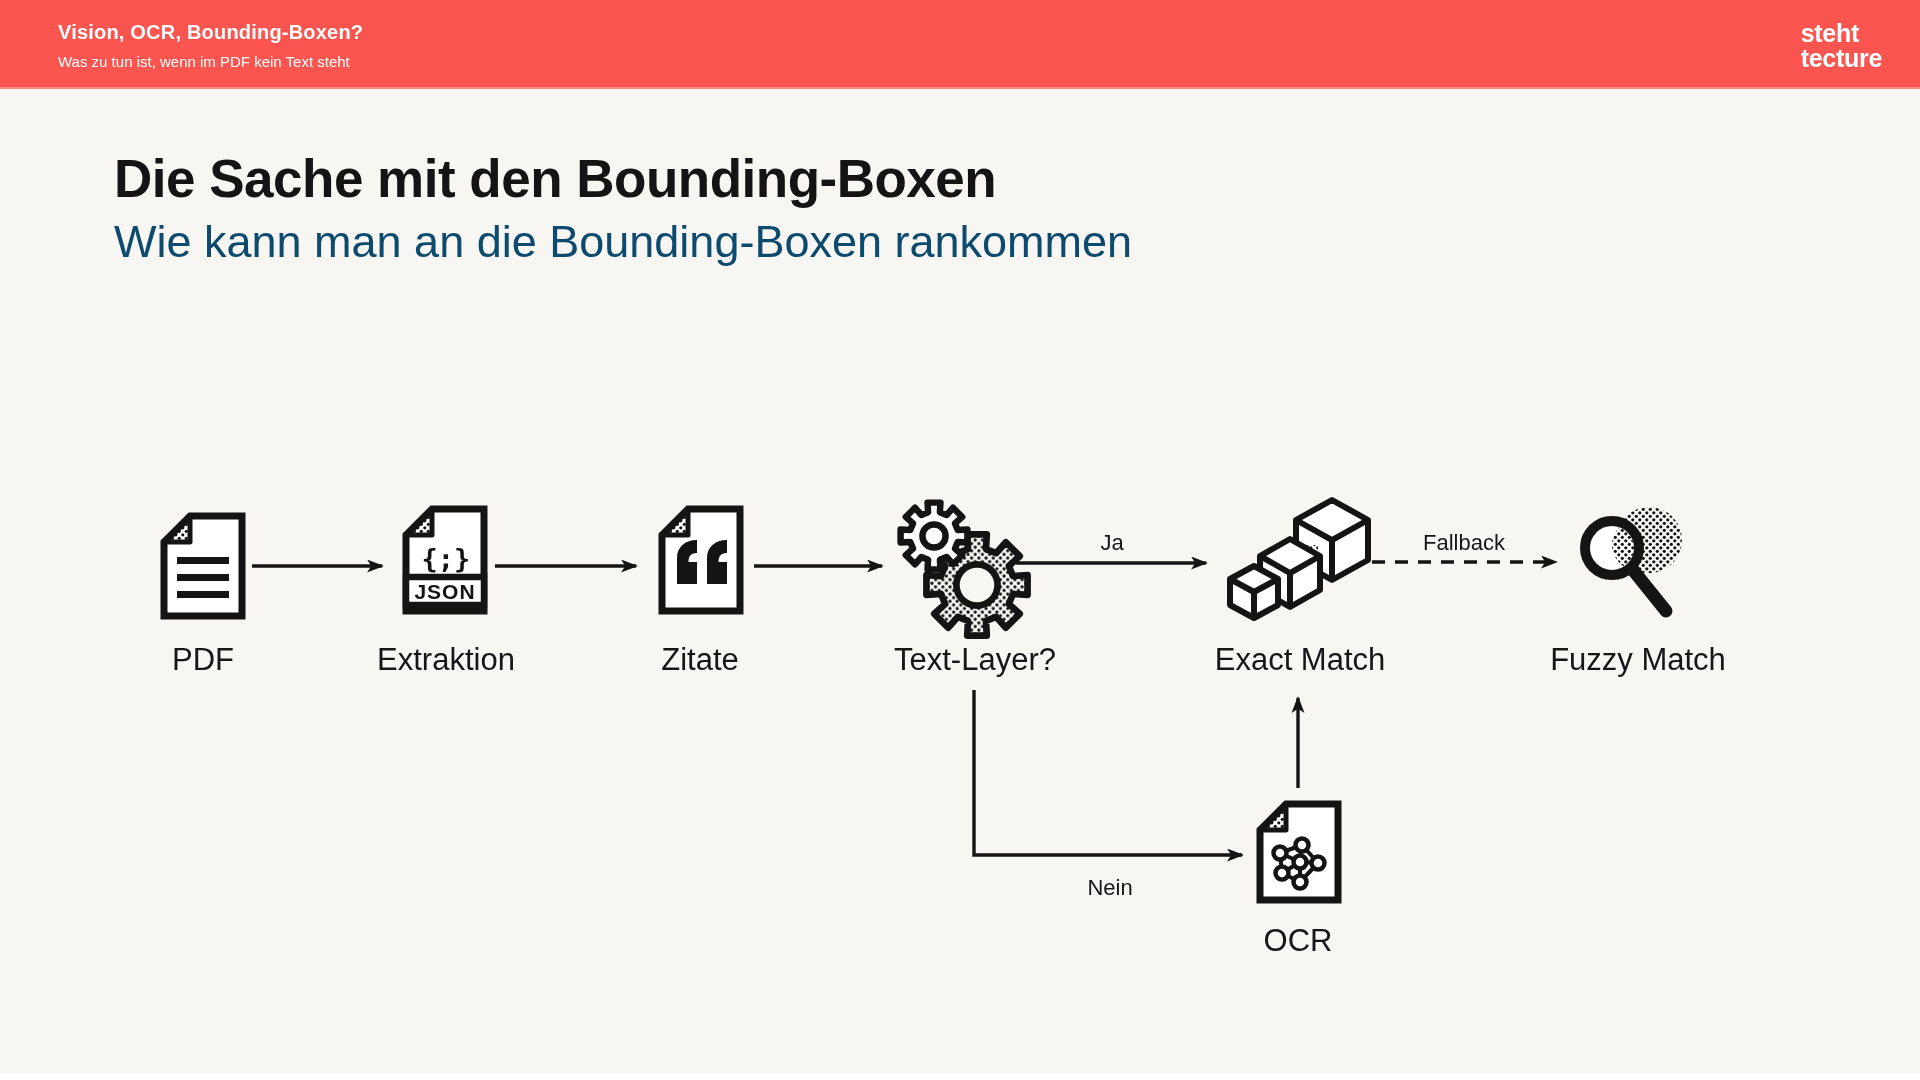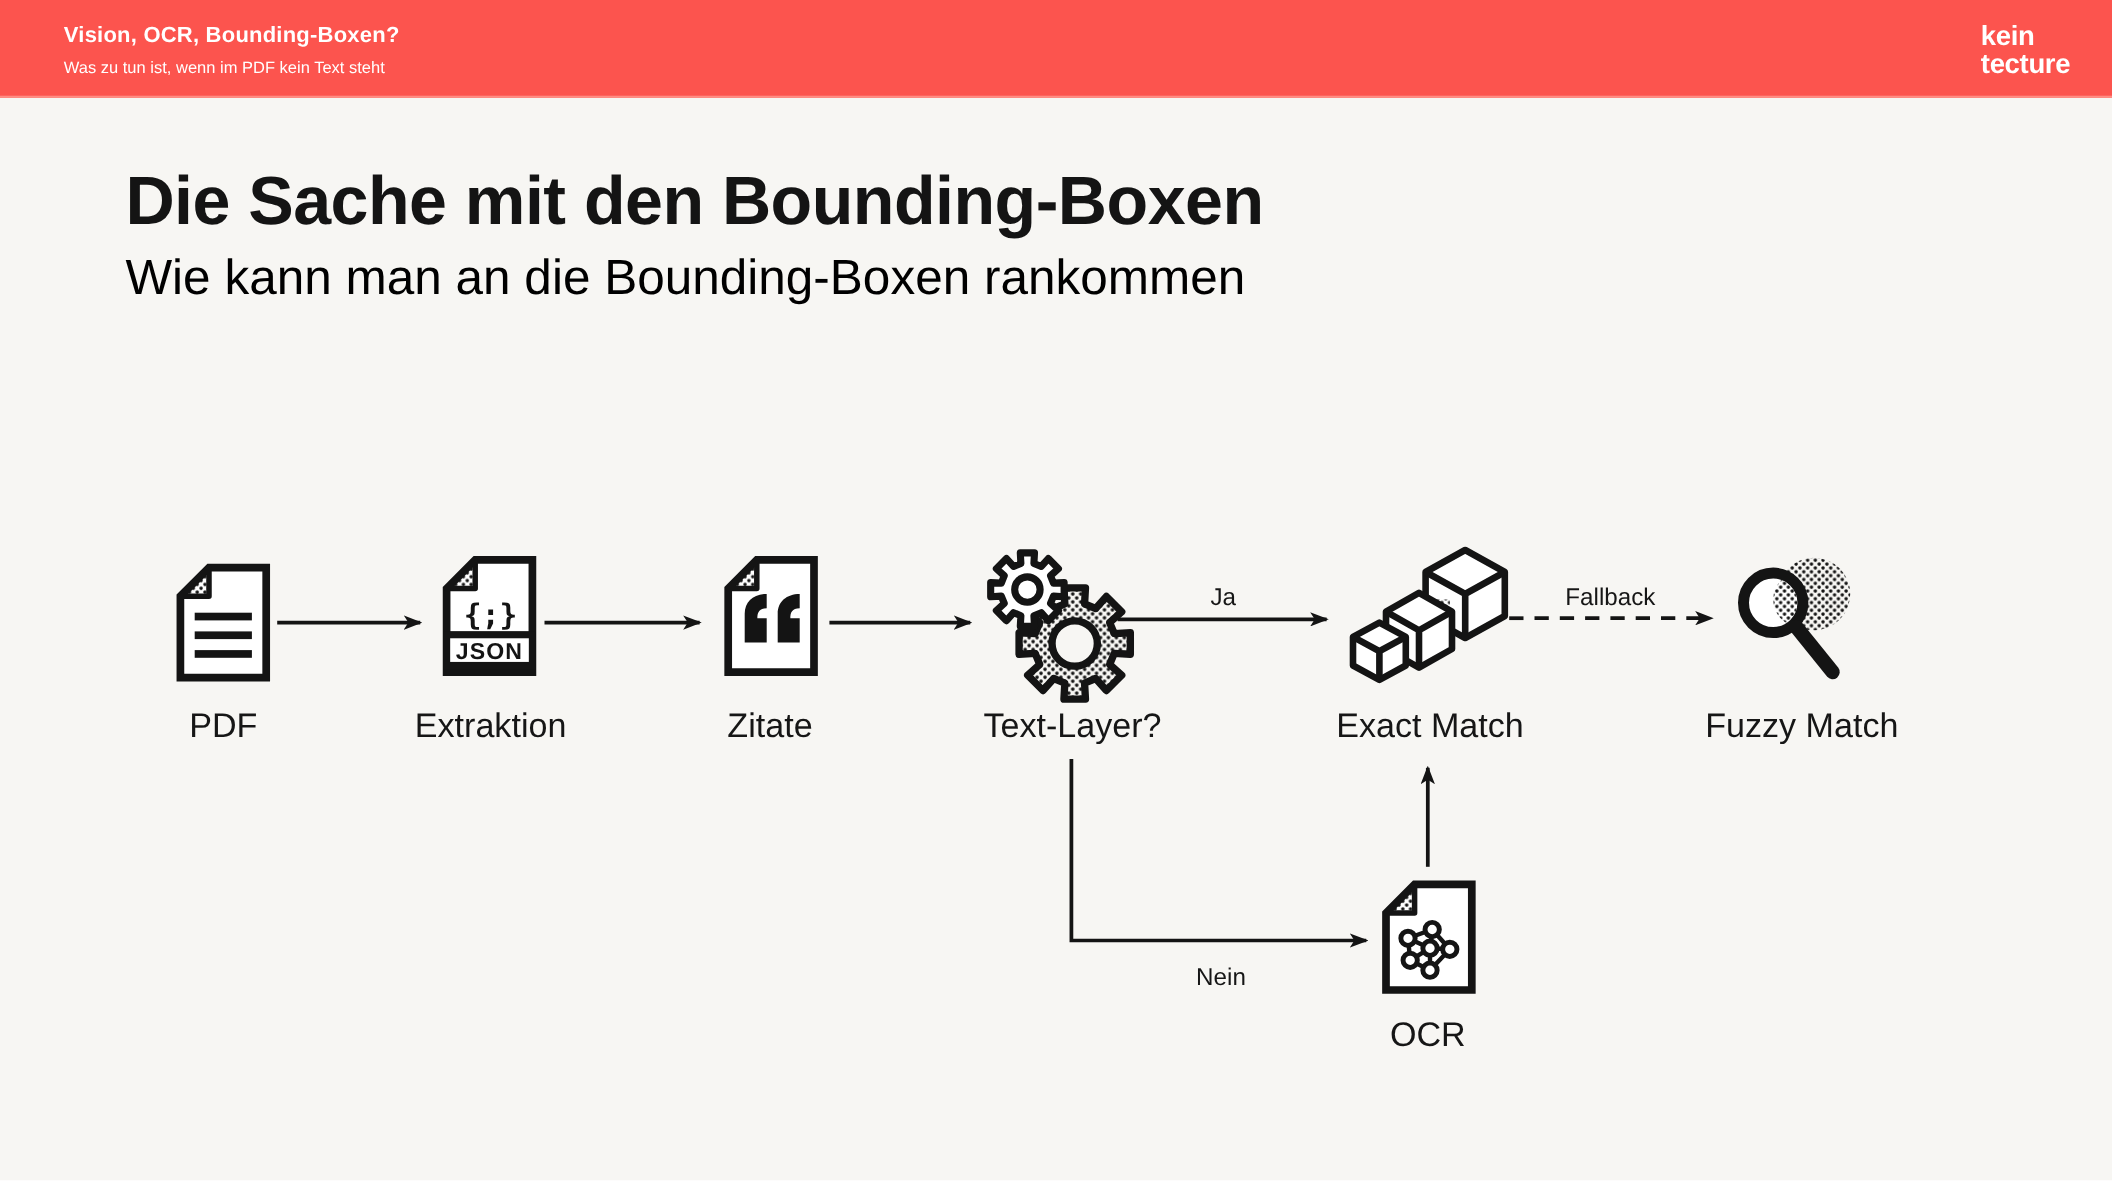--- a/index.html
+++ b/index.html
@@ -8,22 +8,22 @@
   
   .header{position:absolute;left:0;top:0;width:100%;height:89px;background:#FC544E;
           border-bottom:2px solid #FF8D84;display:flex;justify-content:space-between;
           box-sizing:border-box;color:#fff;}
   .header-text{padding:21px 0 0 58px;}
   .header-title{font-size:20px;font-weight:700;letter-spacing:.2px;}
   .header-sub{font-size:15px;font-weight:400;margin-top:9px;}
   .logo{padding:21px 70px 0 0;font-weight:700;font-size:25px;line-height:25px;letter-spacing:-.3px;text-align:left;}
   
   .titles{position:absolute;left:114px;top:148px;}
-  .title-main{font-size:62px;font-weight:700;letter-spacing:-.5px;margin:0;color:#141414;}
-  .title-sub{font-size:45px;font-weight:400;margin:7px 0 0;color:#000000;}
+  .title-main{font-size:53px;font-weight:700;letter-spacing:-.5px;margin:0;color:#141414;}
+  .title-sub{font-size:45px;font-weight:400;margin:7px 0 0;color:#0c4a6e;}
   
   .diagram{position:absolute;left:0;top:0;width:1920px;height:1080px;}
   .ln{stroke:#141414;stroke-width:3.4;fill:none;}
   .ln-dash{stroke-dasharray:13 10;}
   .doc{fill:#FFFFFF;stroke:#141414;stroke-width:7;}
   .fold{fill:url(#ht);stroke:#141414;stroke-width:5;stroke-linejoin:round;}
   .bar{fill:#141414;}
   .net{stroke:#141414;stroke-width:4;fill:none;}
   .netnode{fill:#FFFFFF;stroke:#141414;stroke-width:4.5;}
   .cube{fill:#FFFFFF;stroke:#141414;stroke-width:6;stroke-linejoin:round;}
@@ -38,21 +38,21 @@
 <body>
 
 <div class="slide">
 
   <div class="header">
     <div class="header-text">
       <div class="header-title">Vision, OCR, Bounding-Boxen?</div>
       <div class="header-sub">Was zu tun ist, wenn im PDF kein Text steht</div>
     </div>
     <div class="logo">
-      <div>kein</div>
+      <div>steht</div>
       <div>tecture</div>
     </div>
   </div>
 
   <div class="titles">
     <h1 class="title-main">Die Sache mit den Bounding-Boxen</h1>
     <h2 class="title-sub">Wie kann man an die Bounding-Boxen rankommen</h2>
   </div>
 
   <svg class="diagram" viewBox="0 0 1920 1080">

